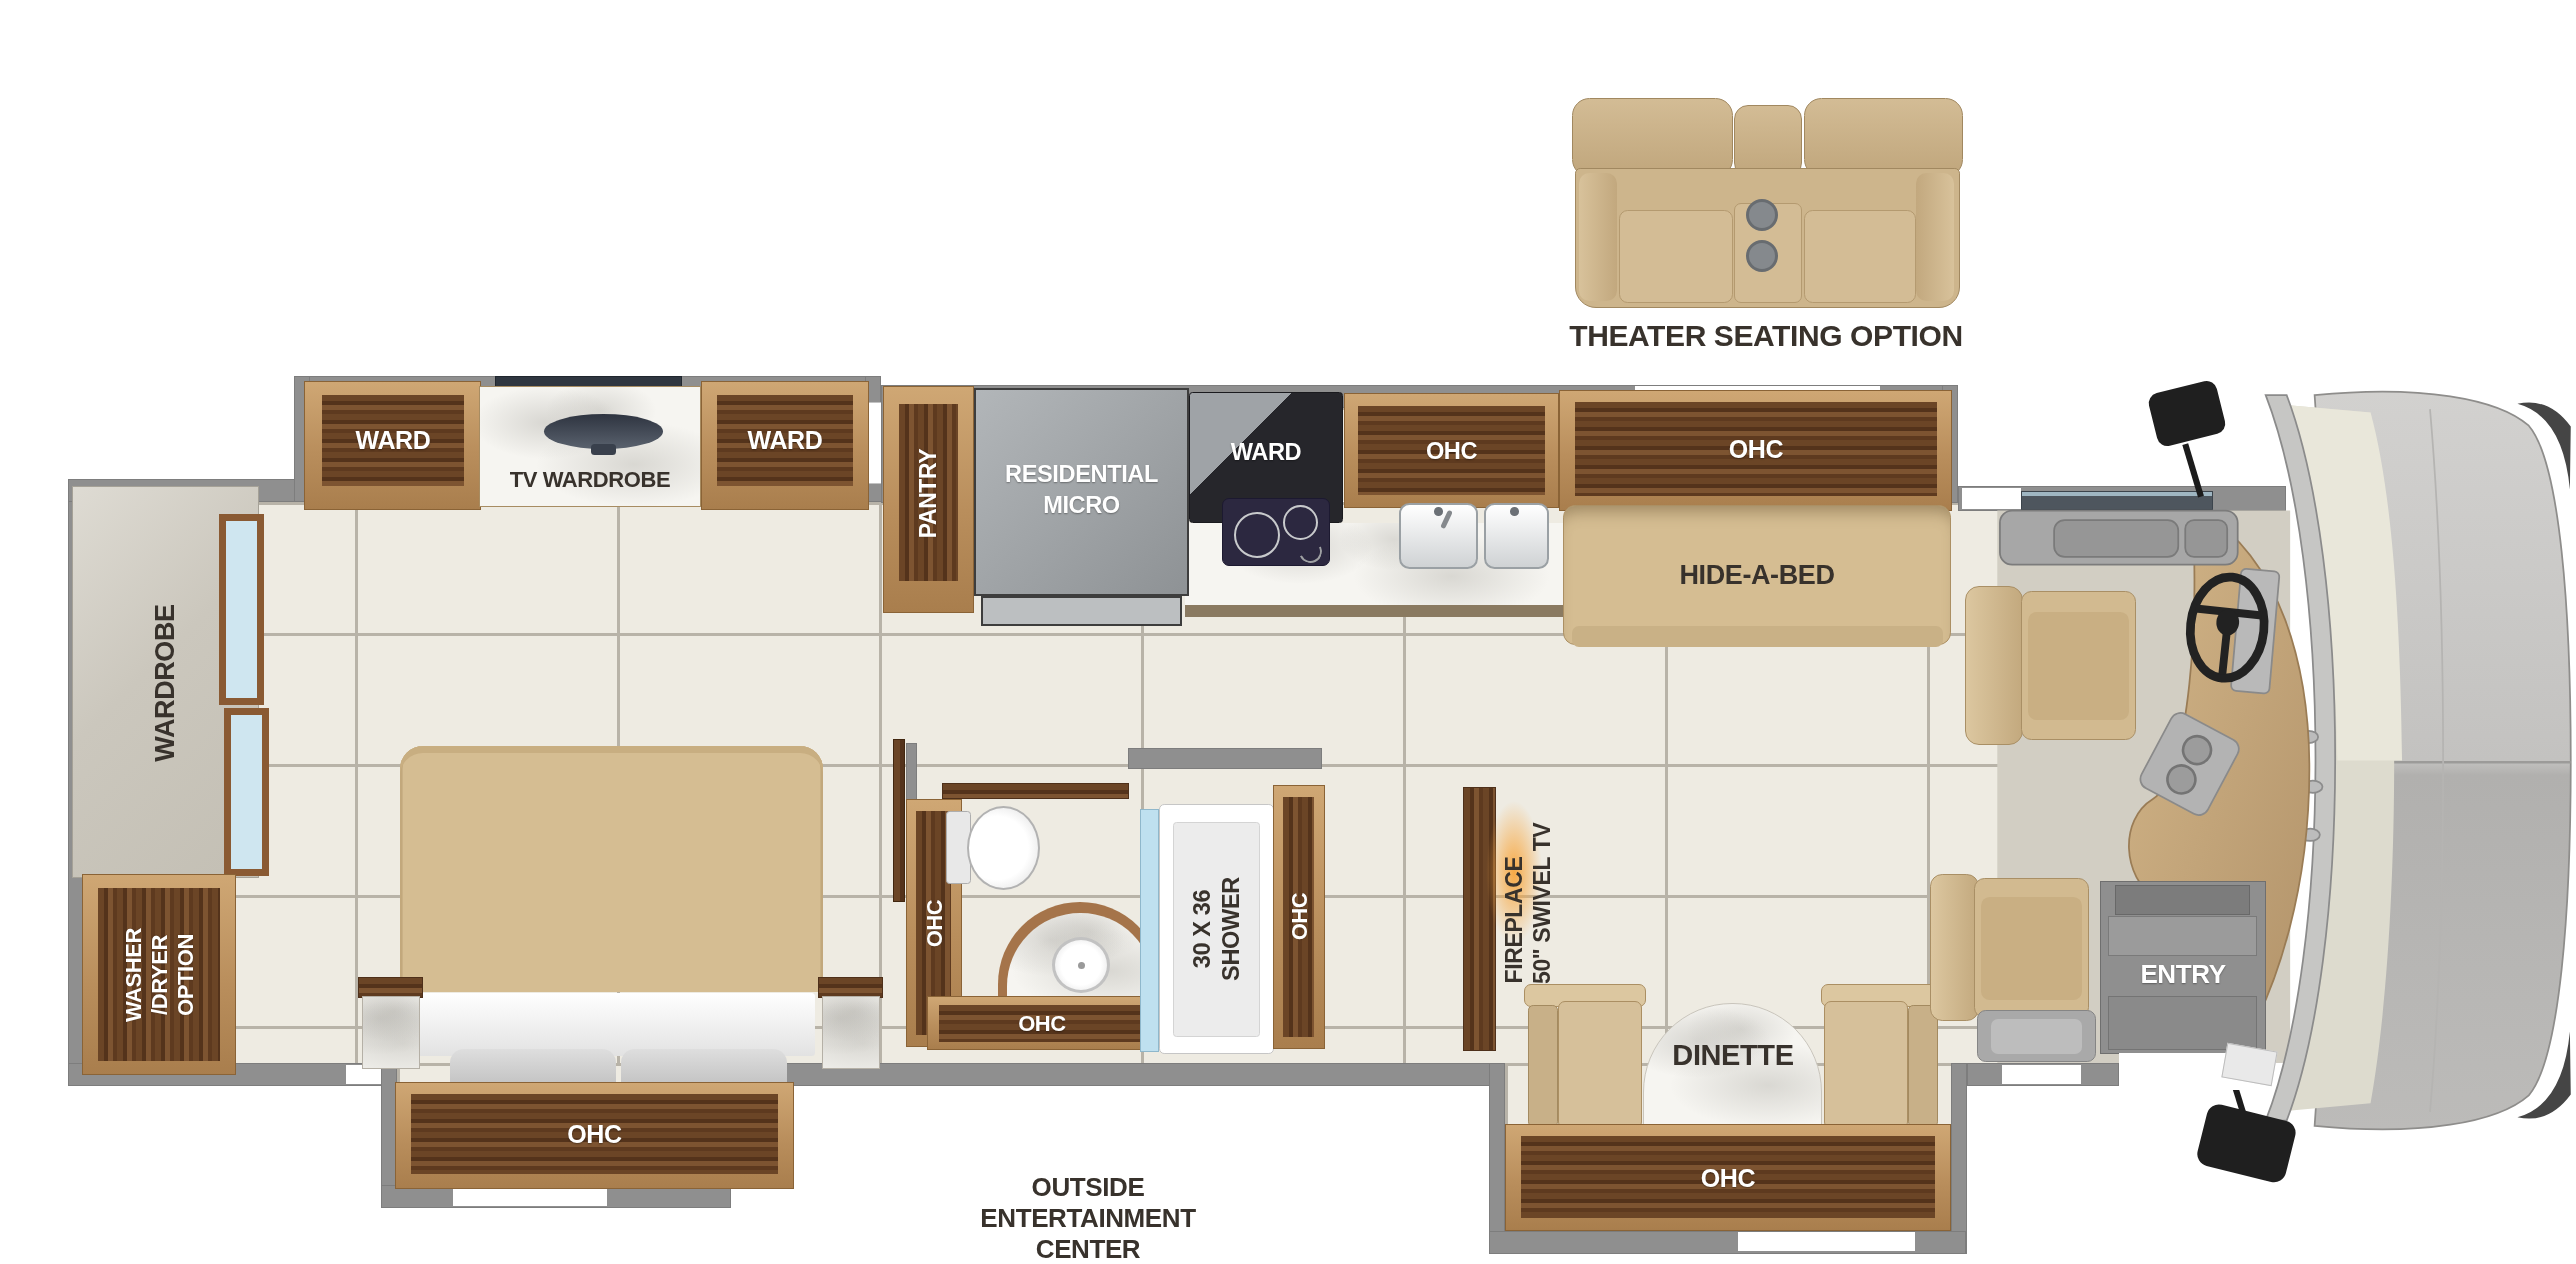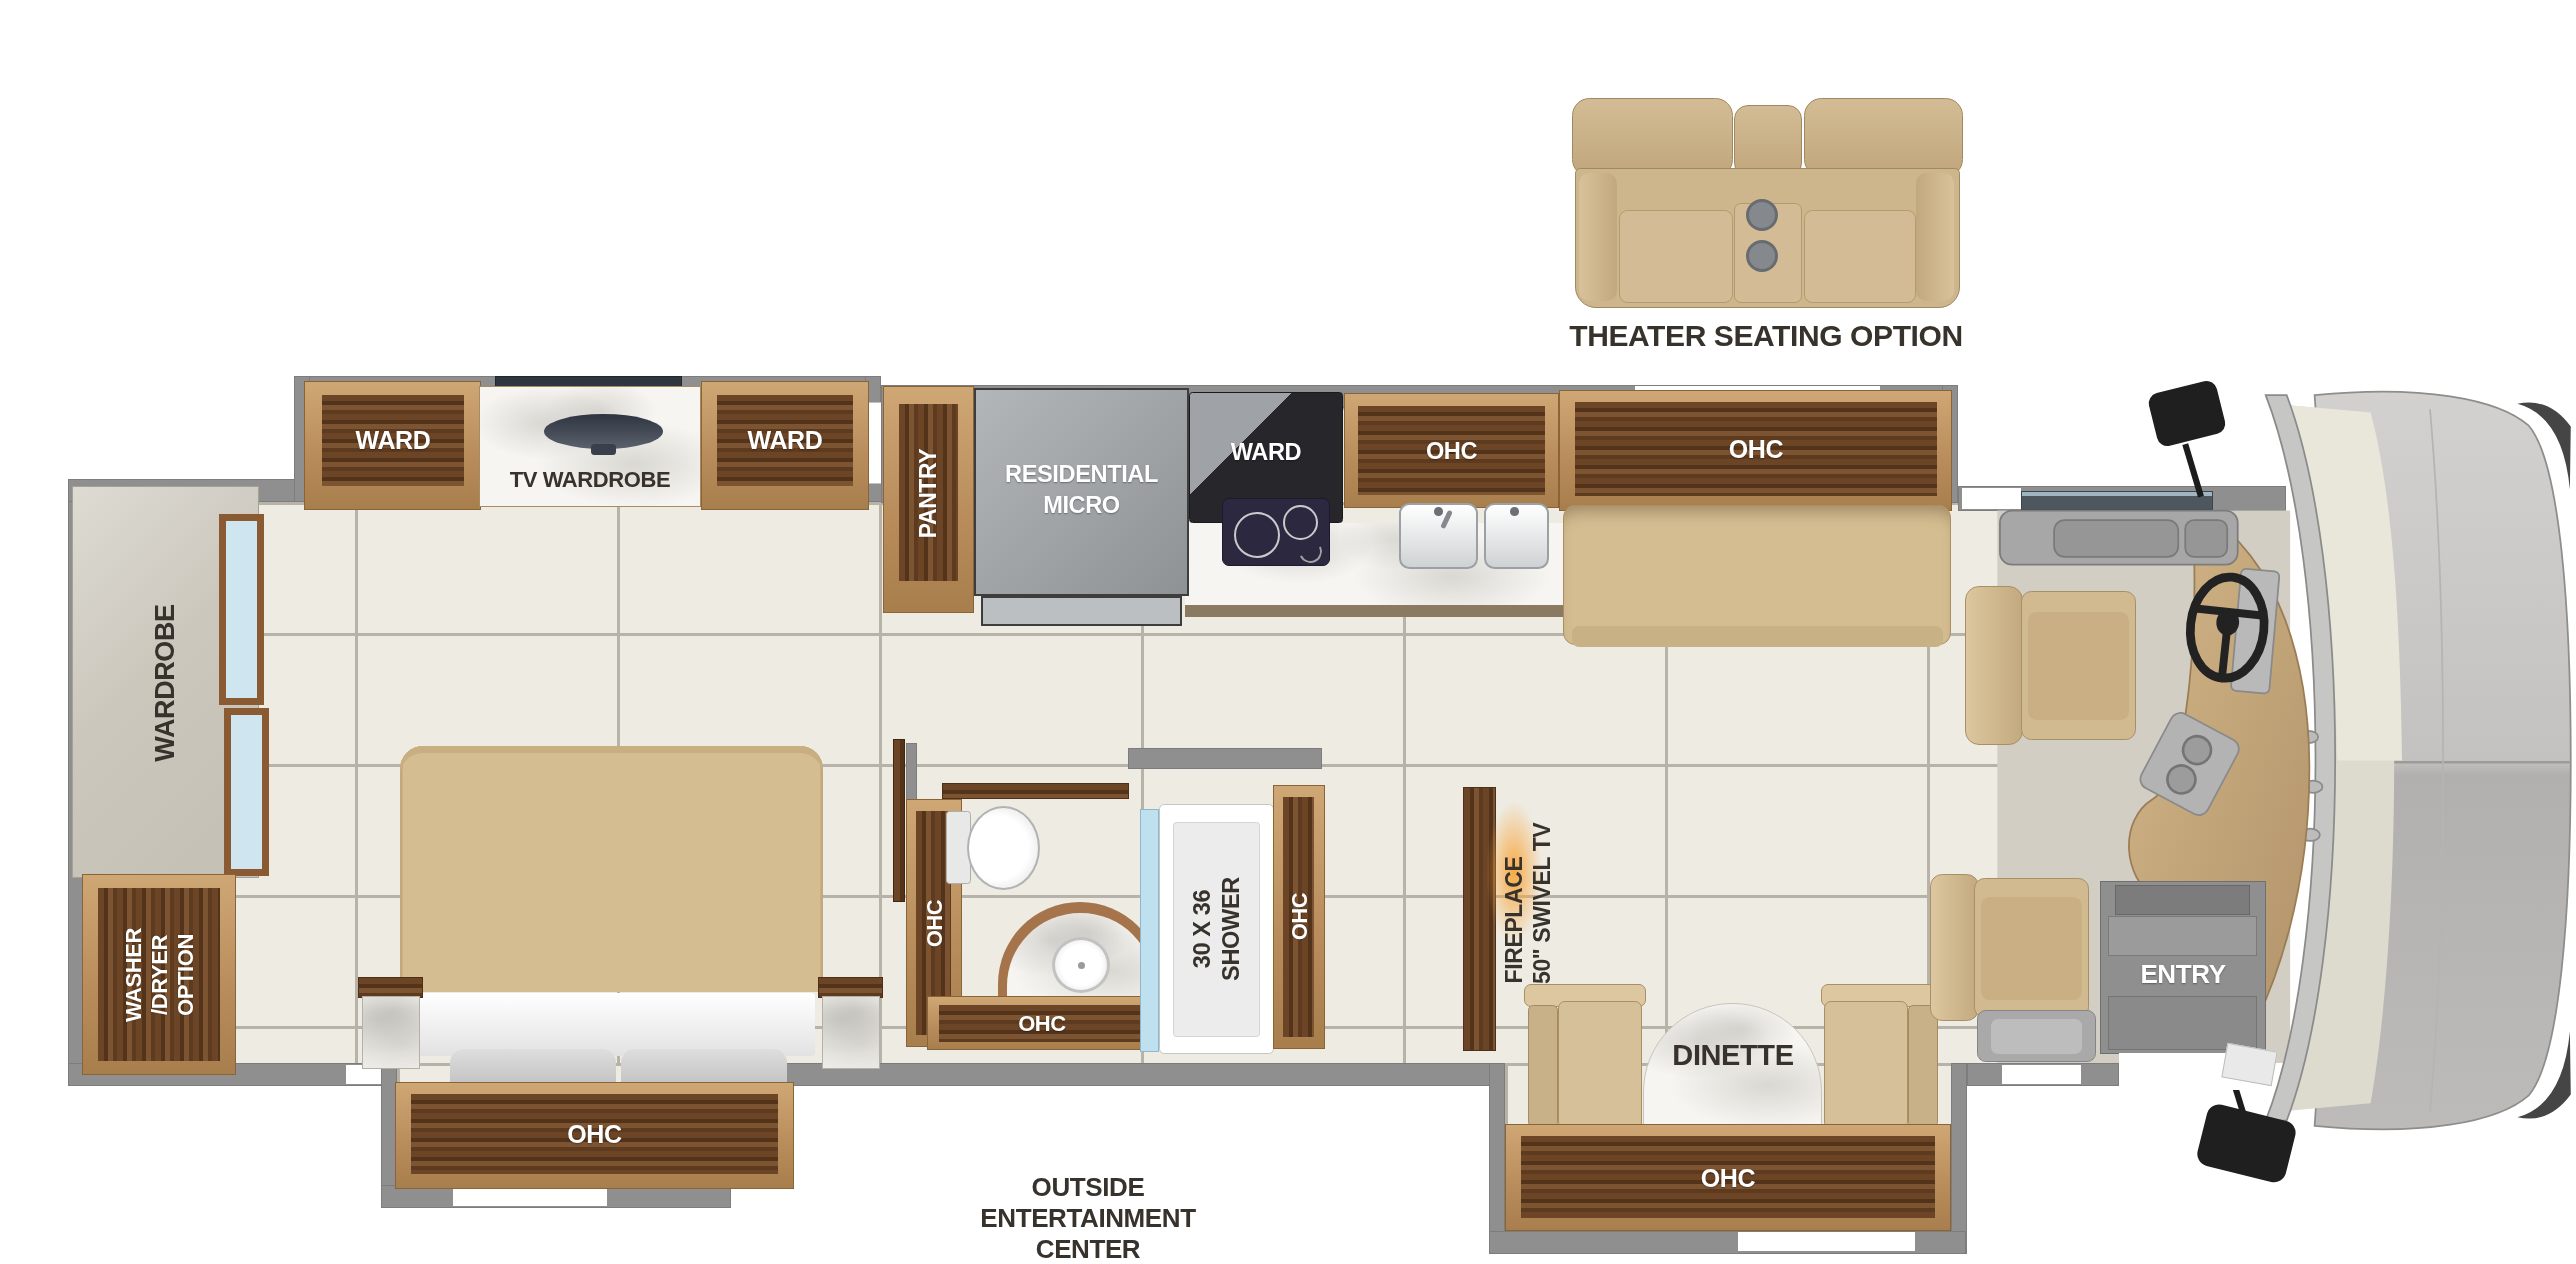--- a/index.html
+++ b/index.html
@@ -239,20 +239,21 @@
   <div class="abs" style="left:1299px;top:540px;width:19px;height:19px;border:2.6px solid #9fa1a3;border-radius:50%;border-top-color:transparent;border-left-color:transparent;transform:rotate(20deg);"></div>
 
   <div class="abs" style="left:1399px;top:503px;width:79px;height:66px;background:linear-gradient(#ffffff,#cfd2d4);border:2.6px solid #9aa0a4;border-radius:10.5px;box-sizing:border-box;"></div>
   <div class="abs" style="left:1484px;top:503px;width:65px;height:66px;background:linear-gradient(#ffffff,#cfd2d4);border:2.6px solid #9aa0a4;border-radius:10.5px;box-sizing:border-box;"></div>
   <div class="abs" style="left:1434px;top:507px;width:8.7px;height:8.7px;background:#6b7076;border-radius:50%;"></div>
   <div class="abs" style="left:1444px;top:510px;width:5.2px;height:19px;background:#85898d;border-radius:2.6px;transform:rotate(25deg);"></div>
   <div class="abs" style="left:1510px;top:507px;width:8.7px;height:8.7px;background:#6b7076;border-radius:50%;"></div>
 
   <div class="abs" style="left:1563px;top:505px;width:388px;height:140px;background:#d5bd92;border:1.7px solid #ab8f63;border-radius:12.2px;box-shadow:inset 0 14px 15.7px -8.7px rgba(90,70,40,.45);box-sizing:border-box;"></div>
   <div class="abs" style="left:1572px;top:626px;width:371px;height:21px;background:#c9b186;border-radius:7px;"></div>
+  <div class="label dark" style="left:1563px;top:556px;width:388px;height:38px;font-size:27px;">HIDE-A-BED</div>
 
   <div class="abs grain-v" style="left:1463px;top:787px;width:33px;height:264px;border:1.7px solid #4e301a;box-sizing:border-box;"></div>
   <div class="abs" style="left:1486px;top:801px;width:56px;height:143px;background:radial-gradient(closest-side,rgba(248,166,61,.95),rgba(248,166,61,0));"></div>
   <div class="label vlabel dark" style="left:1392px;top:892px;width:271px;height:56px;font-size:23px;line-height:28px;">FIREPLACE
 W/ 50" SWIVEL TV</div>
 
   <div class="abs" style="left:1524px;top:984px;width:122px;height:23px;background:#dcc7a0;border:1.7px solid #ab8f63;border-radius:7px;box-sizing:border-box;"></div>
   <div class="abs" style="left:1821px;top:984px;width:121px;height:23px;background:#dcc7a0;border:1.7px solid #ab8f63;border-radius:7px;box-sizing:border-box;"></div>
   <div class="abs" style="left:1528px;top:1005px;width:30px;height:122px;background:#c8b088;border:1.7px solid #a38a60;border-radius:5.2px;box-sizing:border-box;"></div>
   <div class="abs" style="left:1558px;top:1001px;width:84px;height:128px;background:#d6c09a;border:1.7px solid #ab8f63;border-radius:7px;box-sizing:border-box;"></div>

